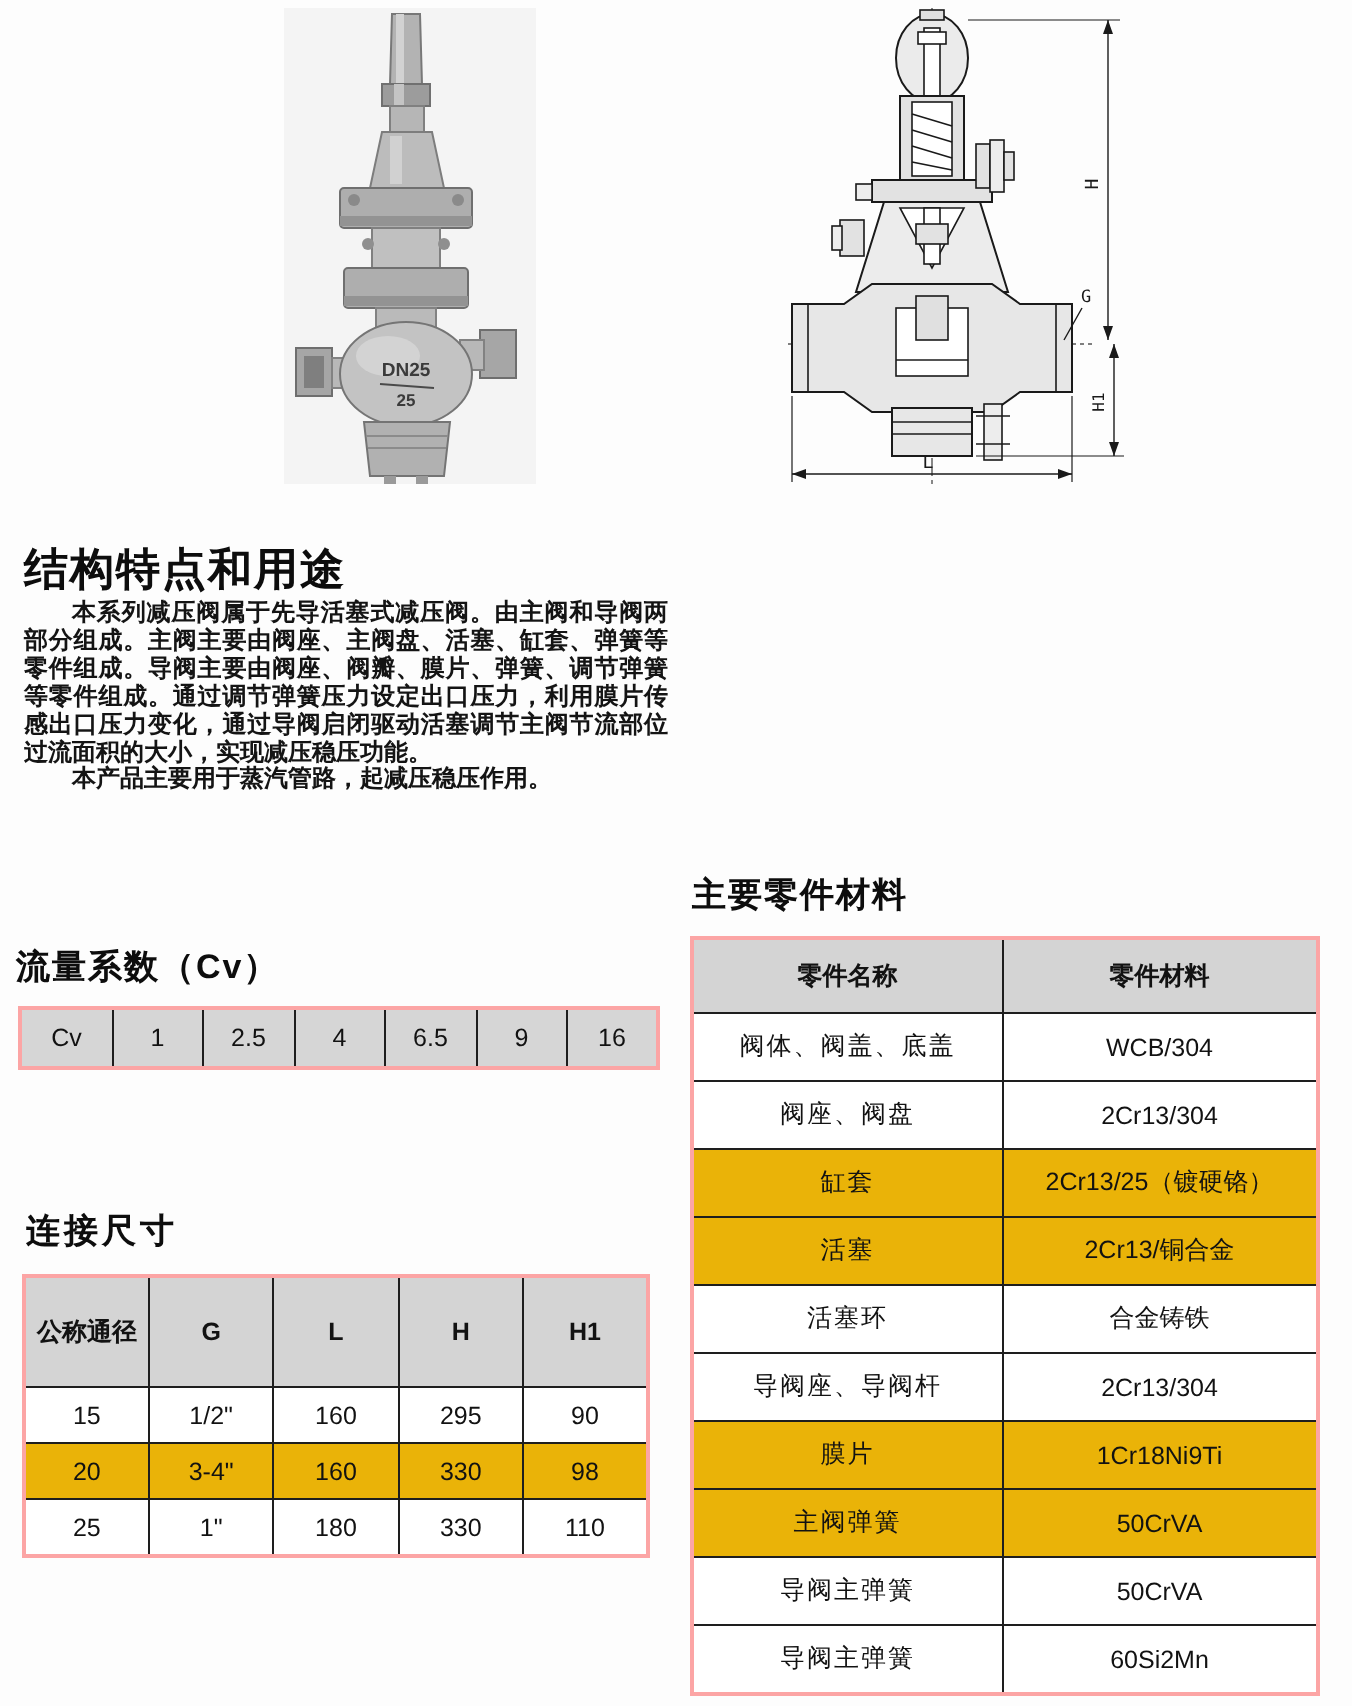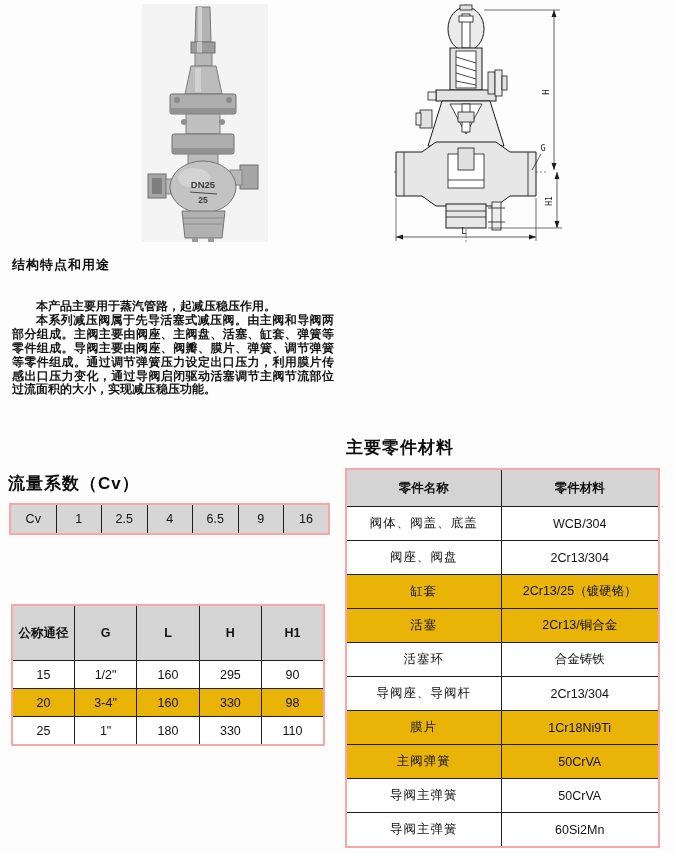--- a/index.html
+++ b/index.html
@@ -34,21 +34,21 @@
   tr.shaded td{background:#eab308;}
   .tbl-outline{border:2px solid #fca5a5;}
 
   
   .cv-table{left:9px; top:503px; width:320px;}
   .cv-table td{height:28px;}
   .cv-table tr td:first-child{background:#4d7c0f;}
   .cv-table tr:first-child td{background:#d6d6d6;}
 
   
-  .conn-table{left:11px; top:604px; width:312px;}
+  .conn-table{left:11px; top:637px; width:312px;}
   .conn-table th{height:54px; font-size:12.5px;}
   .conn-table td{height:27px;}
 
   
   .mat-table{left:345px; top:468px; width:313px;}
   .mat-table th{height:36px;}
   .mat-table td{height:33px; font-size:12.5px;}
   .mat-table td:first-child{letter-spacing:1px;}
 
   svg{display:block;}
@@ -169,24 +169,24 @@
     <text class="dim-text" x="160" y="197" font-size="8" transform="rotate(-90 160 197)" text-anchor="middle">H1</text>
 
     <line x1="4" y1="194" x2="4" y2="237" stroke="#1a1a1a" stroke-width="0.6"></line>
     <line x1="144" y1="194" x2="144" y2="237" stroke="#1a1a1a" stroke-width="0.6"></line>
     <line x1="4" y1="233" x2="144" y2="233" stroke="#1a1a1a" stroke-width="0.7"></line>
     <path d="M4,233 l7,-2.5 0,5 z" fill="#1a1a1a"></path>
     <path d="M144,233 l-7,-2.5 0,5 z" fill="#1a1a1a"></path>
     <text class="dim-text" x="72" y="230" font-size="9" text-anchor="middle">L</text>
   </svg>
 
-  <div class="abs sec-heading" style="left:12px; top:256px; font-size:13px;">结构特点和用途</div>
+  <div class="abs sec-heading" style="left:12px; top:270px; font-size:22px;">结构特点和用途</div>
   <div class="abs features-text">
+    <p>本系列减压阀属于先导活塞式减压阀。由主阀和导阀两部分组成。主阀主要由阀座、主阀盘、活塞、缸套、弹簧等零件组成。导阀主要由阀座、阀瓣、膜片、弹簧、调节弹簧等零件组成。通过调节弹簧压力设定出口压力，利用膜片传感出口压力变化，通过导阀启闭驱动活塞调节主阀节流部位过流面积的大小，实现减压稳压功能。</p>
     <p>本产品主要用于蒸汽管路，起减压稳压作用。</p>
-    <p>本系列减压阀属于先导活塞式减压阀。由主阀和导阀两部分组成。主阀主要由阀座、主阀盘、活塞、缸套、弹簧等零件组成。导阀主要由阀座、阀瓣、膜片、弹簧、调节弹簧等零件组成。通过调节弹簧压力设定出口压力，利用膜片传感出口压力变化，通过导阀启闭驱动活塞调节主阀节流部位过流面积的大小，实现减压稳压功能。</p>
   </div>
 
   <div class="abs sec-heading" style="left:346px; top:436px; font-size:17px;text-align:center;">主要零件材料</div>
   <table class="abs mat-table tbl-outline">
     <colgroup>
         <col style="width:155px">
         <col style="width:158px">
       </colgroup>
     <thead>
       <tr>

